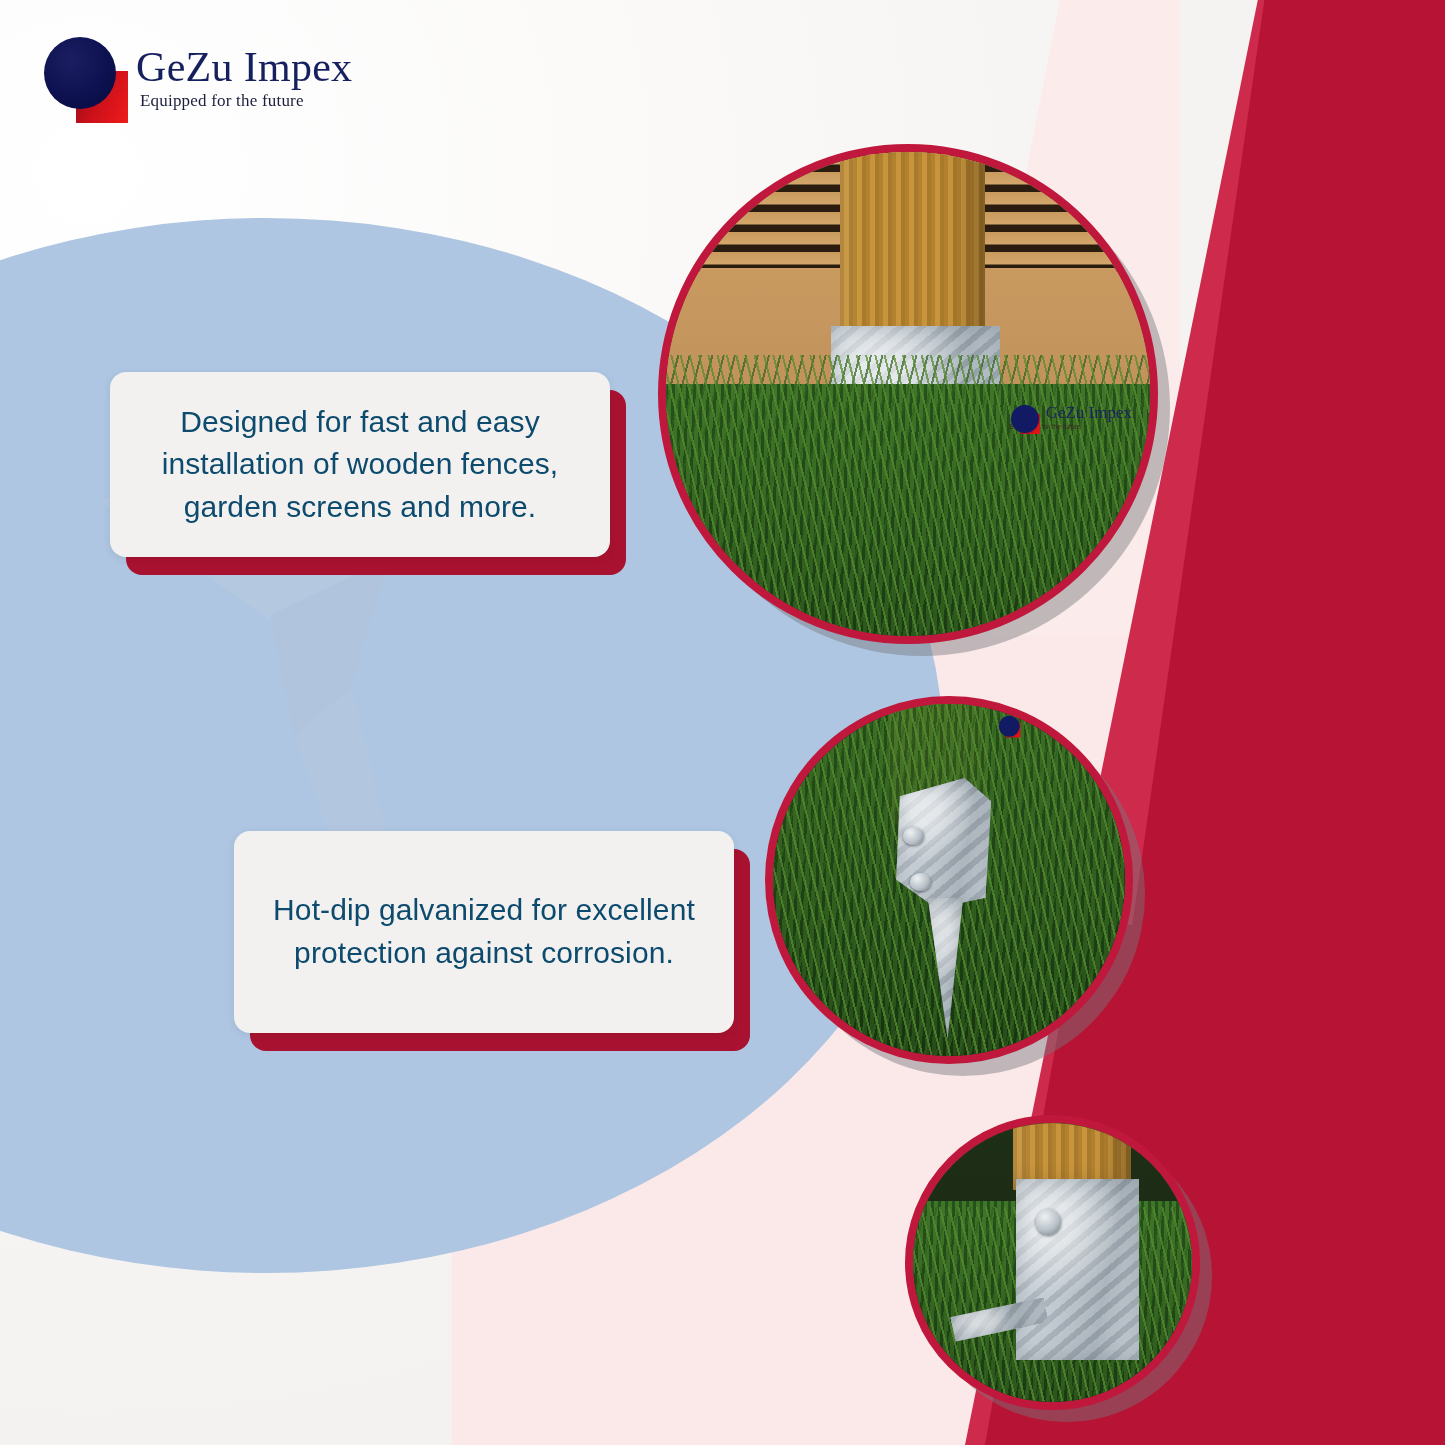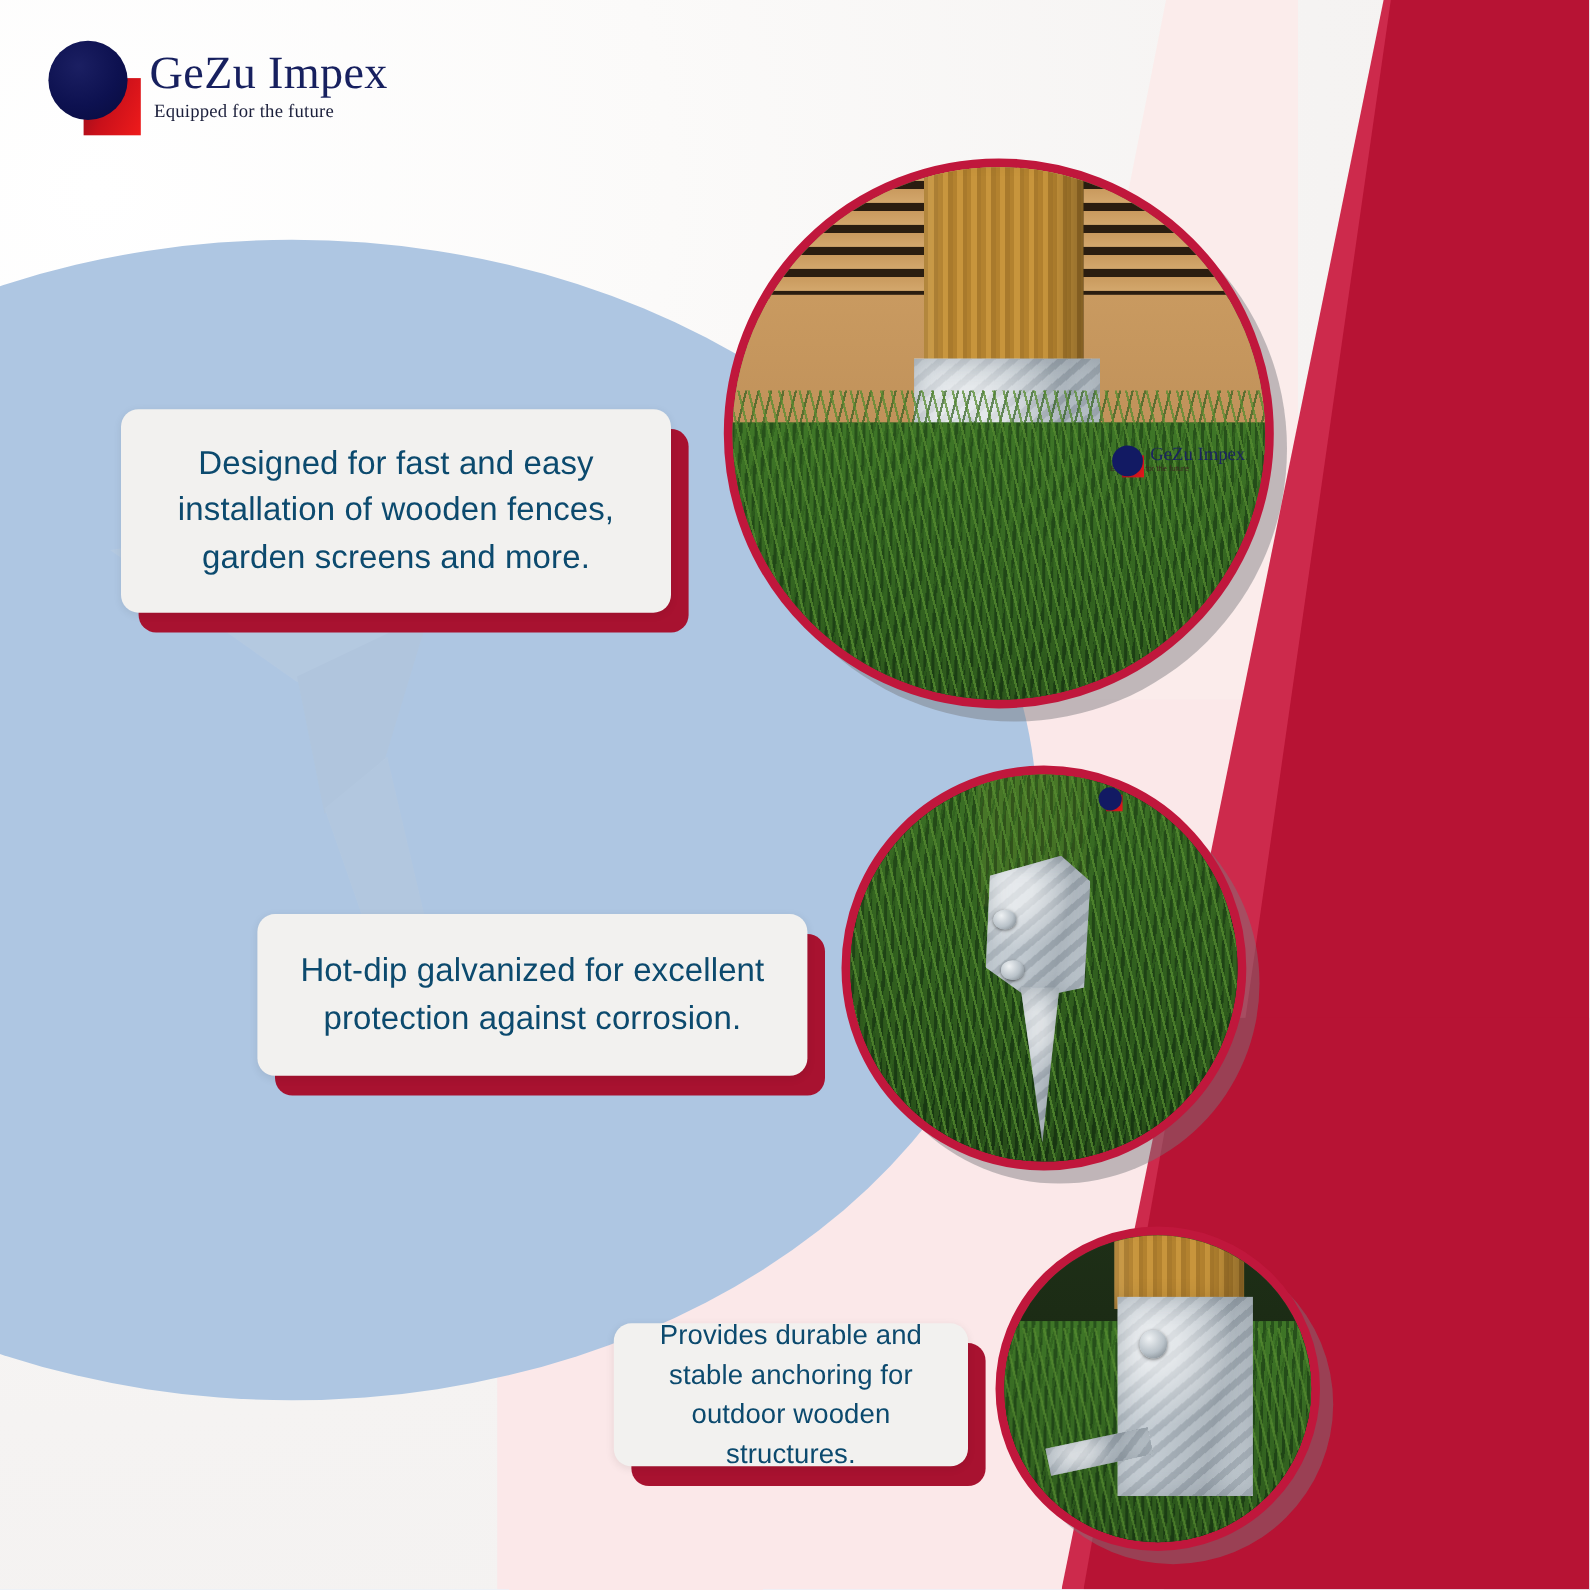--- a/index.html
+++ b/index.html
@@ -130,21 +130,21 @@
     margin:0;
     text-align:center;
     color:#0c4a6e;
     font-size:30px;
     line-height:1.42;
     letter-spacing:.1px;
     padding:0 26px;
   }
 
   #callout-1{left:110px; top:372px; width:500px; height:185px;}
-  #callout-2{left:234px; top:831px; width:500px; height:147px;}
+  #callout-2{left:234px; top:831px; width:500px; height:202px;}
   #callout-3{left:558px; top:1203px; width:322px; height:130px;}
   #callout-3 .card p{font-size:25px;line-height:1.45;padding:0 16px;}
 
   
   .photo-circle{
     position:absolute;
     border-radius:50%;
     overflow:hidden;
     border:8px solid #c0173c;
     box-sizing:border-box;
@@ -236,26 +236,20 @@
     </div>
   </div>
 
   <div class="callout" id="callout-2">
     <div class="shadow-block"></div>
     <div class="card">
       <p>Hot-dip galvanized for excellent protection against corrosion.</p>
     </div>
   </div>
 
-  <div class="callout" id="callout-3">
-    <div class="shadow-block"></div>
-    <div class="card">
-      <p>Provides durable and stable anchoring for outdoor wooden structures.</p>
-    </div>
-  </div>
 
   <div class="photo-circle" id="circle-top">
     <div class="scene">
       <div class="sky-wall"></div>
       <div class="slat-wall"></div>
       <div class="board-wall"></div>
       <div class="post-wood" style="left:36%;top:-4%;width:30%;height:46%;"></div>
       <div class="anchor-metal" style="left:34%;top:36%;width:35%;height:40%;"></div>
       <div class="bolt" style="left:41%;top:47%;width:5%;height:5%;"></div>
       <div class="grass"></div>

